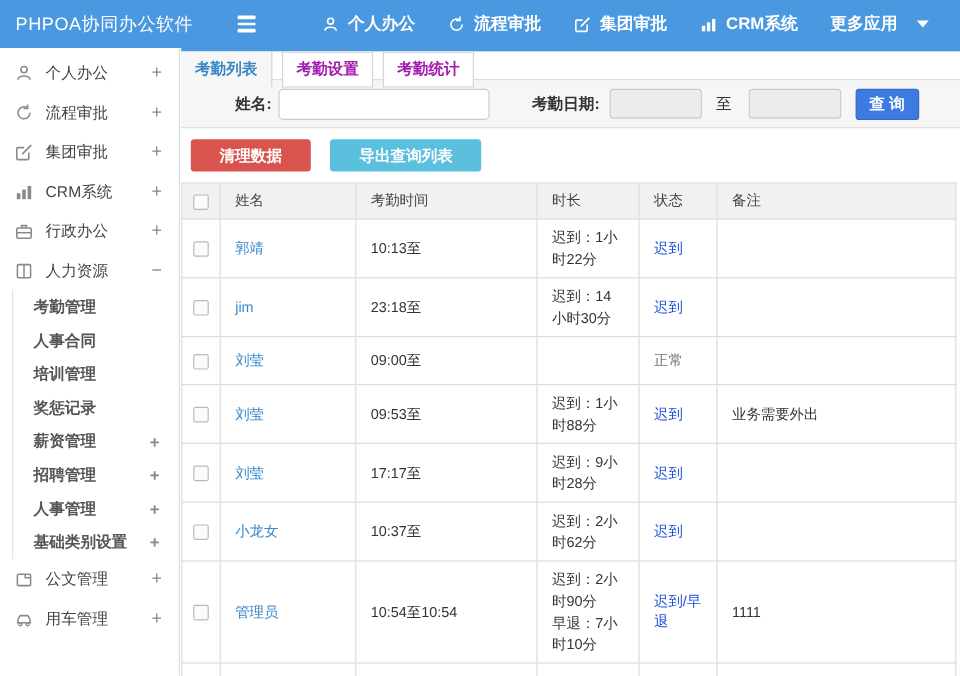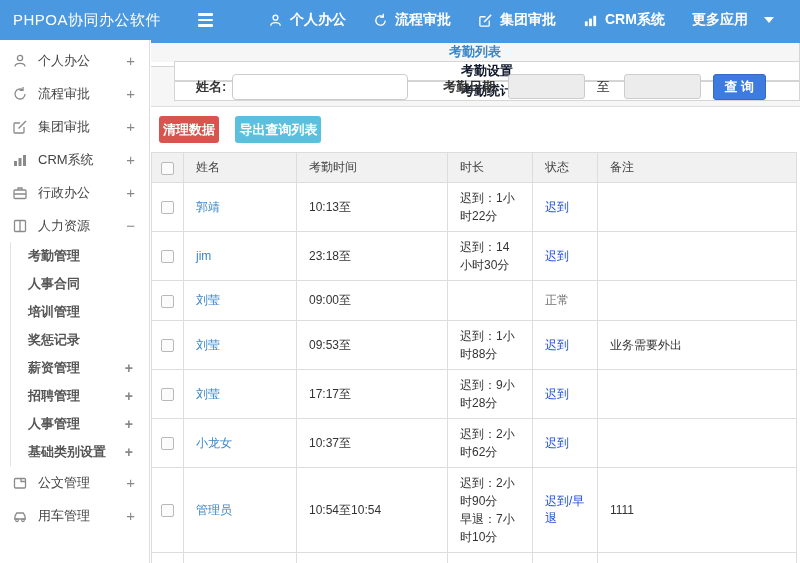--- a/index.html
+++ b/index.html
@@ -31,41 +31,41 @@
   .sub-list { border-left:1px solid #e3e3e3; margin-left:10px; }
   .sub-item { height:28px; display:flex; align-items:center; padding:0 16px 0 17px;
     color:#555; cursor:pointer;font-weight:bold; }
   .sub-item .lbl { flex:1; }
   .sub-item .exp { color:#888; font-size:14px; }
 
   
   .main { position:absolute; left:151px; top:40px; width:649px; height:523px; background:#fff; }
   .blue-strip { height:3px; background:#4a98df; }
 
-  .tabstrip { height:24px; display:flex; background:#fff; border-bottom:1px solid #d5d5d5;flex-direction:column; }
+  .tabstrip { height:24px; display:flex; background:#fff; border-bottom:1px solid #d5d5d5; }
   .tab { min-width:76px; height:30px; display:flex; align-items:center; justify-content:center;
-    font-size:13px; font-weight:bold; color:#0f172a; background:#fff;
-    border:1px solid #d5d5d5; margin-left:23px; cursor:pointer; }
+    font-size:13px; font-weight:bold; color:#a21caf; background:#fff;
+    border:1px solid #d5d5d5; margin-left:8px; cursor:pointer; }
   .tab.active { margin-left:0; background:#f6f6f6; color:#3a87c8;
     border-left:none; border-top:none; border-bottom:1px solid #f6f6f6; margin-bottom:-1px; }
 
   .filter { height:40px; background:#f6f6f6; border-bottom:1px solid #ddd;
     display:flex; align-items:center; padding:0 10px; font-size:13px; }
   .filter label { color:#333; font-weight:bold;margin-left:35px; }
   .inp-text { width:176px; height:26px; margin-left:6px; border:1px solid #ccc;
     border-radius:4px; background:#fff; padding:0 6px; font-size:12px; }
   .lbl-date { margin-left:20px; }
   .inp-date { width:77px; height:25px; margin-left:8px; border:1px solid #ccc;
     border-radius:3px; background:#ececec; padding:0 5px; font-size:12px; }
   .to-sep { margin:0 6px 0 12px; }
   .btn-search { margin-left:12px; width:53px; height:26px; background:#3e7be0; color:#fff;
     border:1px solid #3569c4; border-radius:3px; font-size:13px; font-weight:bold; cursor:pointer; }
 
   .toolbar { padding:9px 8px; background:#fff; }
-  .btn { display:inline-block; height:27px; padding:0 4px; border:none; border-radius:3px;
+  .btn { display:inline-block; height:27px; padding:0 24px; border:none; border-radius:3px;
     color:#fff; font-size:13px; font-weight:bold; cursor:pointer; line-height:27px; }
   .btn-danger { background:#d9534f; }
   .btn-info { background:#5bc0de; margin-left:12px; }
 
   table.grid { width:646px; border-collapse:collapse; font-size:12px; table-layout:fixed; }
   .grid th, .grid td { border:1px solid #ddd; padding:6px 12px; text-align:left; vertical-align:middle; }
   .grid th { background:#f1f1f1; height:30px; font-weight:normal; color:#444; padding-top:0; padding-bottom:0; }
   .grid td { height:40px; }
   .grid td.cb-cell, .grid th.cb-cell { padding:0; text-align:center; }
   .cb { display:inline-block; width:13px; height:13px; border:1px solid #b9b9b9;

